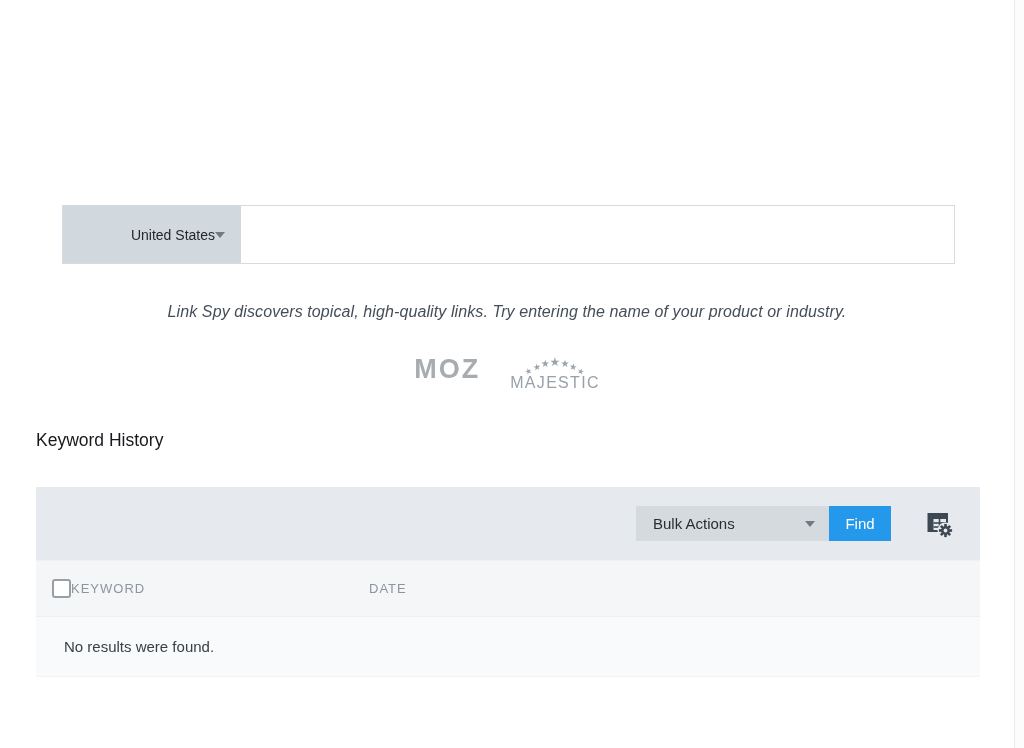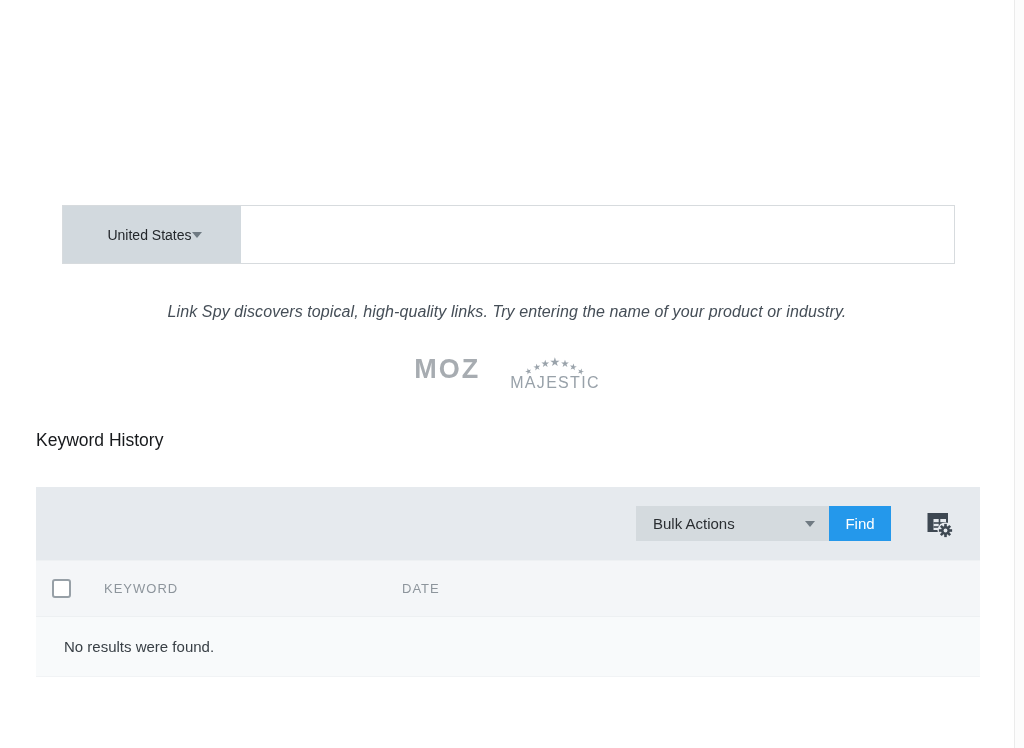--- a/index.html
+++ b/index.html
@@ -29,21 +29,21 @@
     font-size:17px; font-weight:700; color:#16181a; line-height:26px;
     letter-spacing:-.1px;
   }
   .search-bar {
     position:absolute; left:62px; top:205px; width:893px; height:59px;
     display:flex; align-items:stretch; background:#ffffff;
     border:1px solid #d7dbde;
   }
   .country-select {
     width:178px; background:#d2d9de; display:flex; align-items:center;
-    justify-content:center; padding:0 16px 0 21px; cursor:pointer;
+    justify-content:flex-end; padding:0 16px 0 21px; cursor:pointer;
     flex:none;
   }
   .country-label { font-size:14px; color:#23272b; }
   .caret-down {
     width:0; height:0; border-left:5px solid transparent;
     border-right:5px solid transparent; border-top:6px solid #6f7a82;
   }
   .keyword-input {
     flex:1; border:none; outline:none; background:#fff;
     font-family:"Liberation Sans", sans-serif;
@@ -109,21 +109,21 @@
   }
   .table-head {
     height:56px; background:#f4f6f8; display:flex; align-items:center;
     border-top:1px solid #eef1f3;
   }
   .row-checkbox {
     width:19px; height:19px; border:2px solid #97a0a7; border-radius:3px;
     background:#fff; margin-left:16px; flex:none; cursor:pointer;
   }
   .col-label { font-size:13px; letter-spacing:1px; color:#8d959c; }
-  .col-keyword { margin-left:33px; width:298px; }
+  .col-keyword { width:298px; }
   .empty-row {
     height:60px; background:#f8fafb; display:flex; align-items:center;
     padding-left:28px; font-size:15px; color:#383f45;
     border-top:1px solid #edf0f2;
   }
   .blank-row { height:59px; background:#ffffff; border-top:1px solid #f1f3f5; }
 </style>
 </head>
 <body>
 

